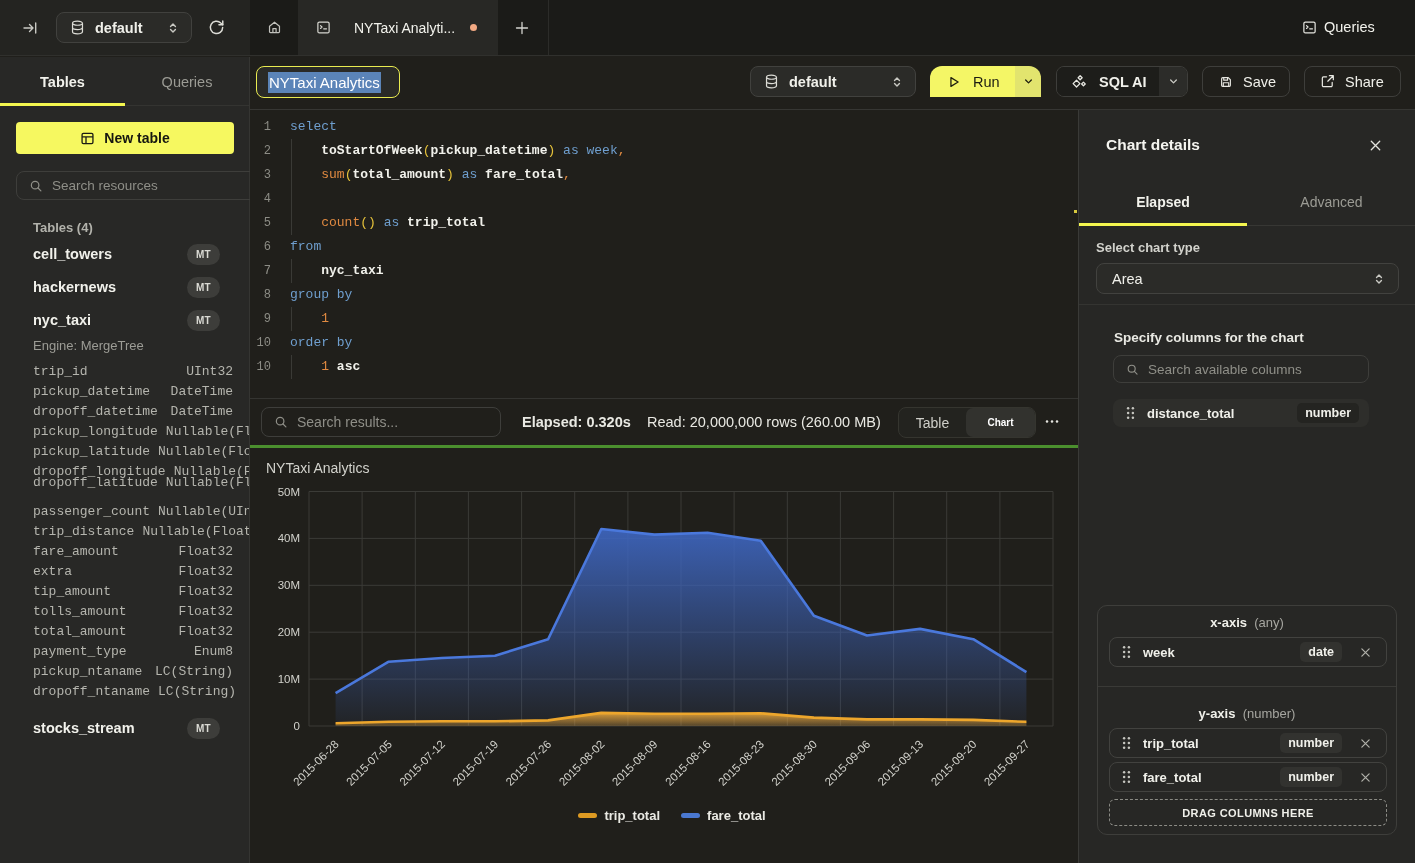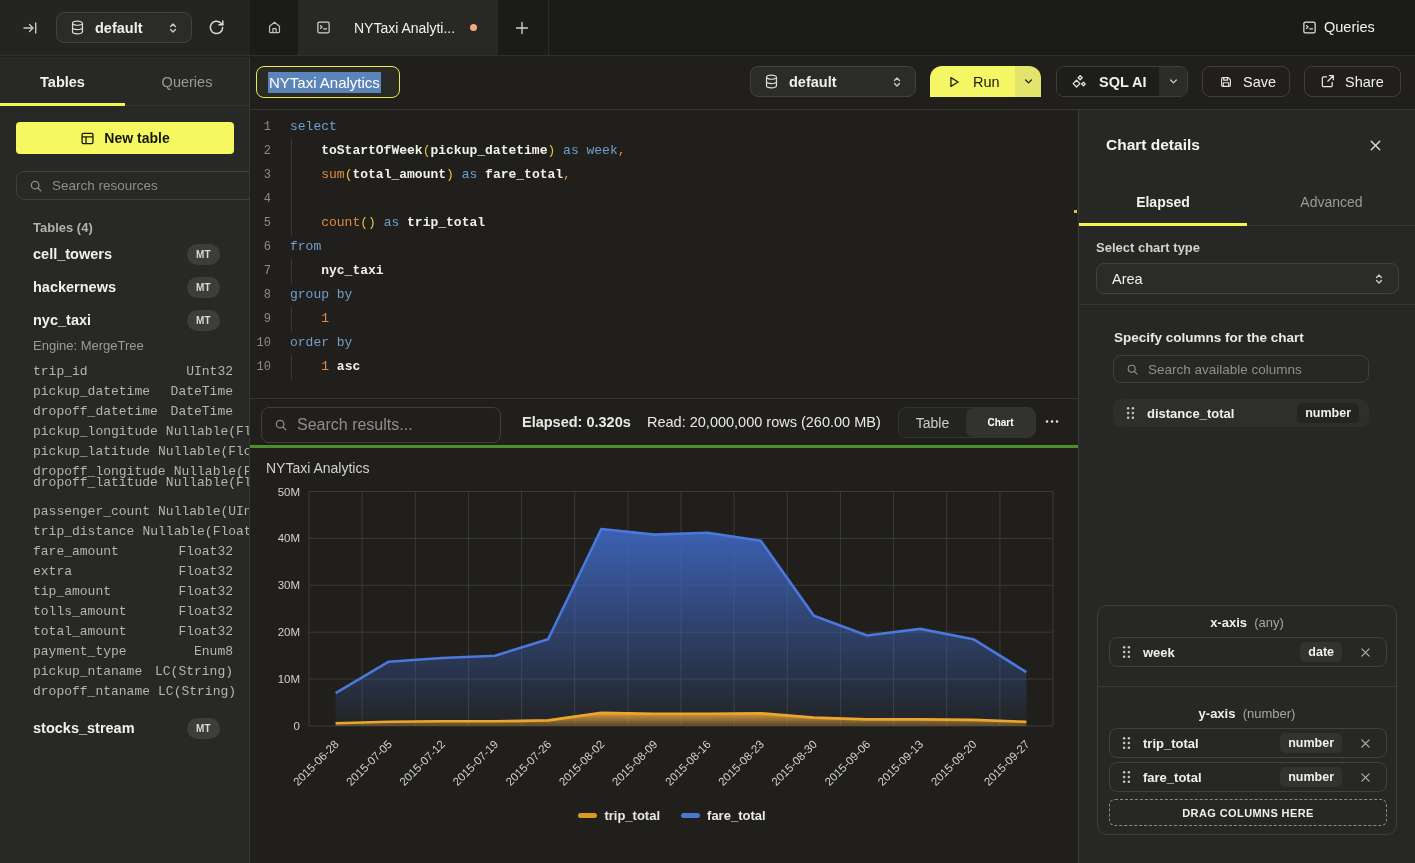--- a/index.html
+++ b/index.html
@@ -243,21 +243,21 @@
   <div class="cl" style="top:124px"><span class="ln">6</span><span class="cd"><span class="kw">from</span></span></div>
   <div class="cl" style="top:148px"><span class="ig"></span><span class="ln">7</span><span class="cd"><span class="id">    nyc_taxi</span></span></div>
   <div class="cl" style="top:172px"><span class="ln">8</span><span class="cd"><span class="kw">group by</span></span></div>
   <div class="cl" style="top:196px"><span class="ig"></span><span class="ln">9</span><span class="cd">    <span class="nu">1</span></span></div>
   <div class="cl" style="top:220px"><span class="ln">10</span><span class="cd"><span class="kw">order by</span></span></div>
   <div class="cl" style="top:244px"><span class="ig"></span><span class="ln">10</span><span class="cd">    <span class="nu">1</span> <span class="id">asc</span></span></div>
 </div>
 <div class="abs" style="left:1074px;top:210px;width:3px;height:3px;background:#d6c93e"></div>
 
 <div class="abs" id="resultsbar">
-  <div class="searchbox" style="left:11px;top:8px;width:240px;height:36px;font-size:16px">
+  <div class="searchbox" style="left:11px;top:8px;width:240px;height:30px;font-size:14px">
     <svg class="mag" width="14" height="14" viewBox="0 0 16 16" fill="none" stroke="#8f8f88" stroke-width="1.4" stroke-linecap="round">
       <circle cx="7" cy="7" r="4.3"></circle>
           <path d="M10.3 10.3L13.6 13.6"></path>
     </svg>
     <span>Search results...</span>
   </div>
   <span class="abs" style="left:272px;top:15px;color:#e9e9e3;font-size:14.5px;font-weight:600">Elapsed: 0.320s</span>
   <span class="abs" style="left:397px;top:15px;color:#e9e9e3;font-size:14.5px;font-weight:400">Read: 20,000,000 rows (260.00 MB)</span>
   <div class="abs" style="left:648px;top:8px;width:138px;height:31px;background:#23231f;border:1px solid #35352f;border-radius:8px;display:flex">
     <div style="width:68px;display:flex;align-items:center;justify-content:center;color:#cfcfc9;font-size:14px">Table</div>

